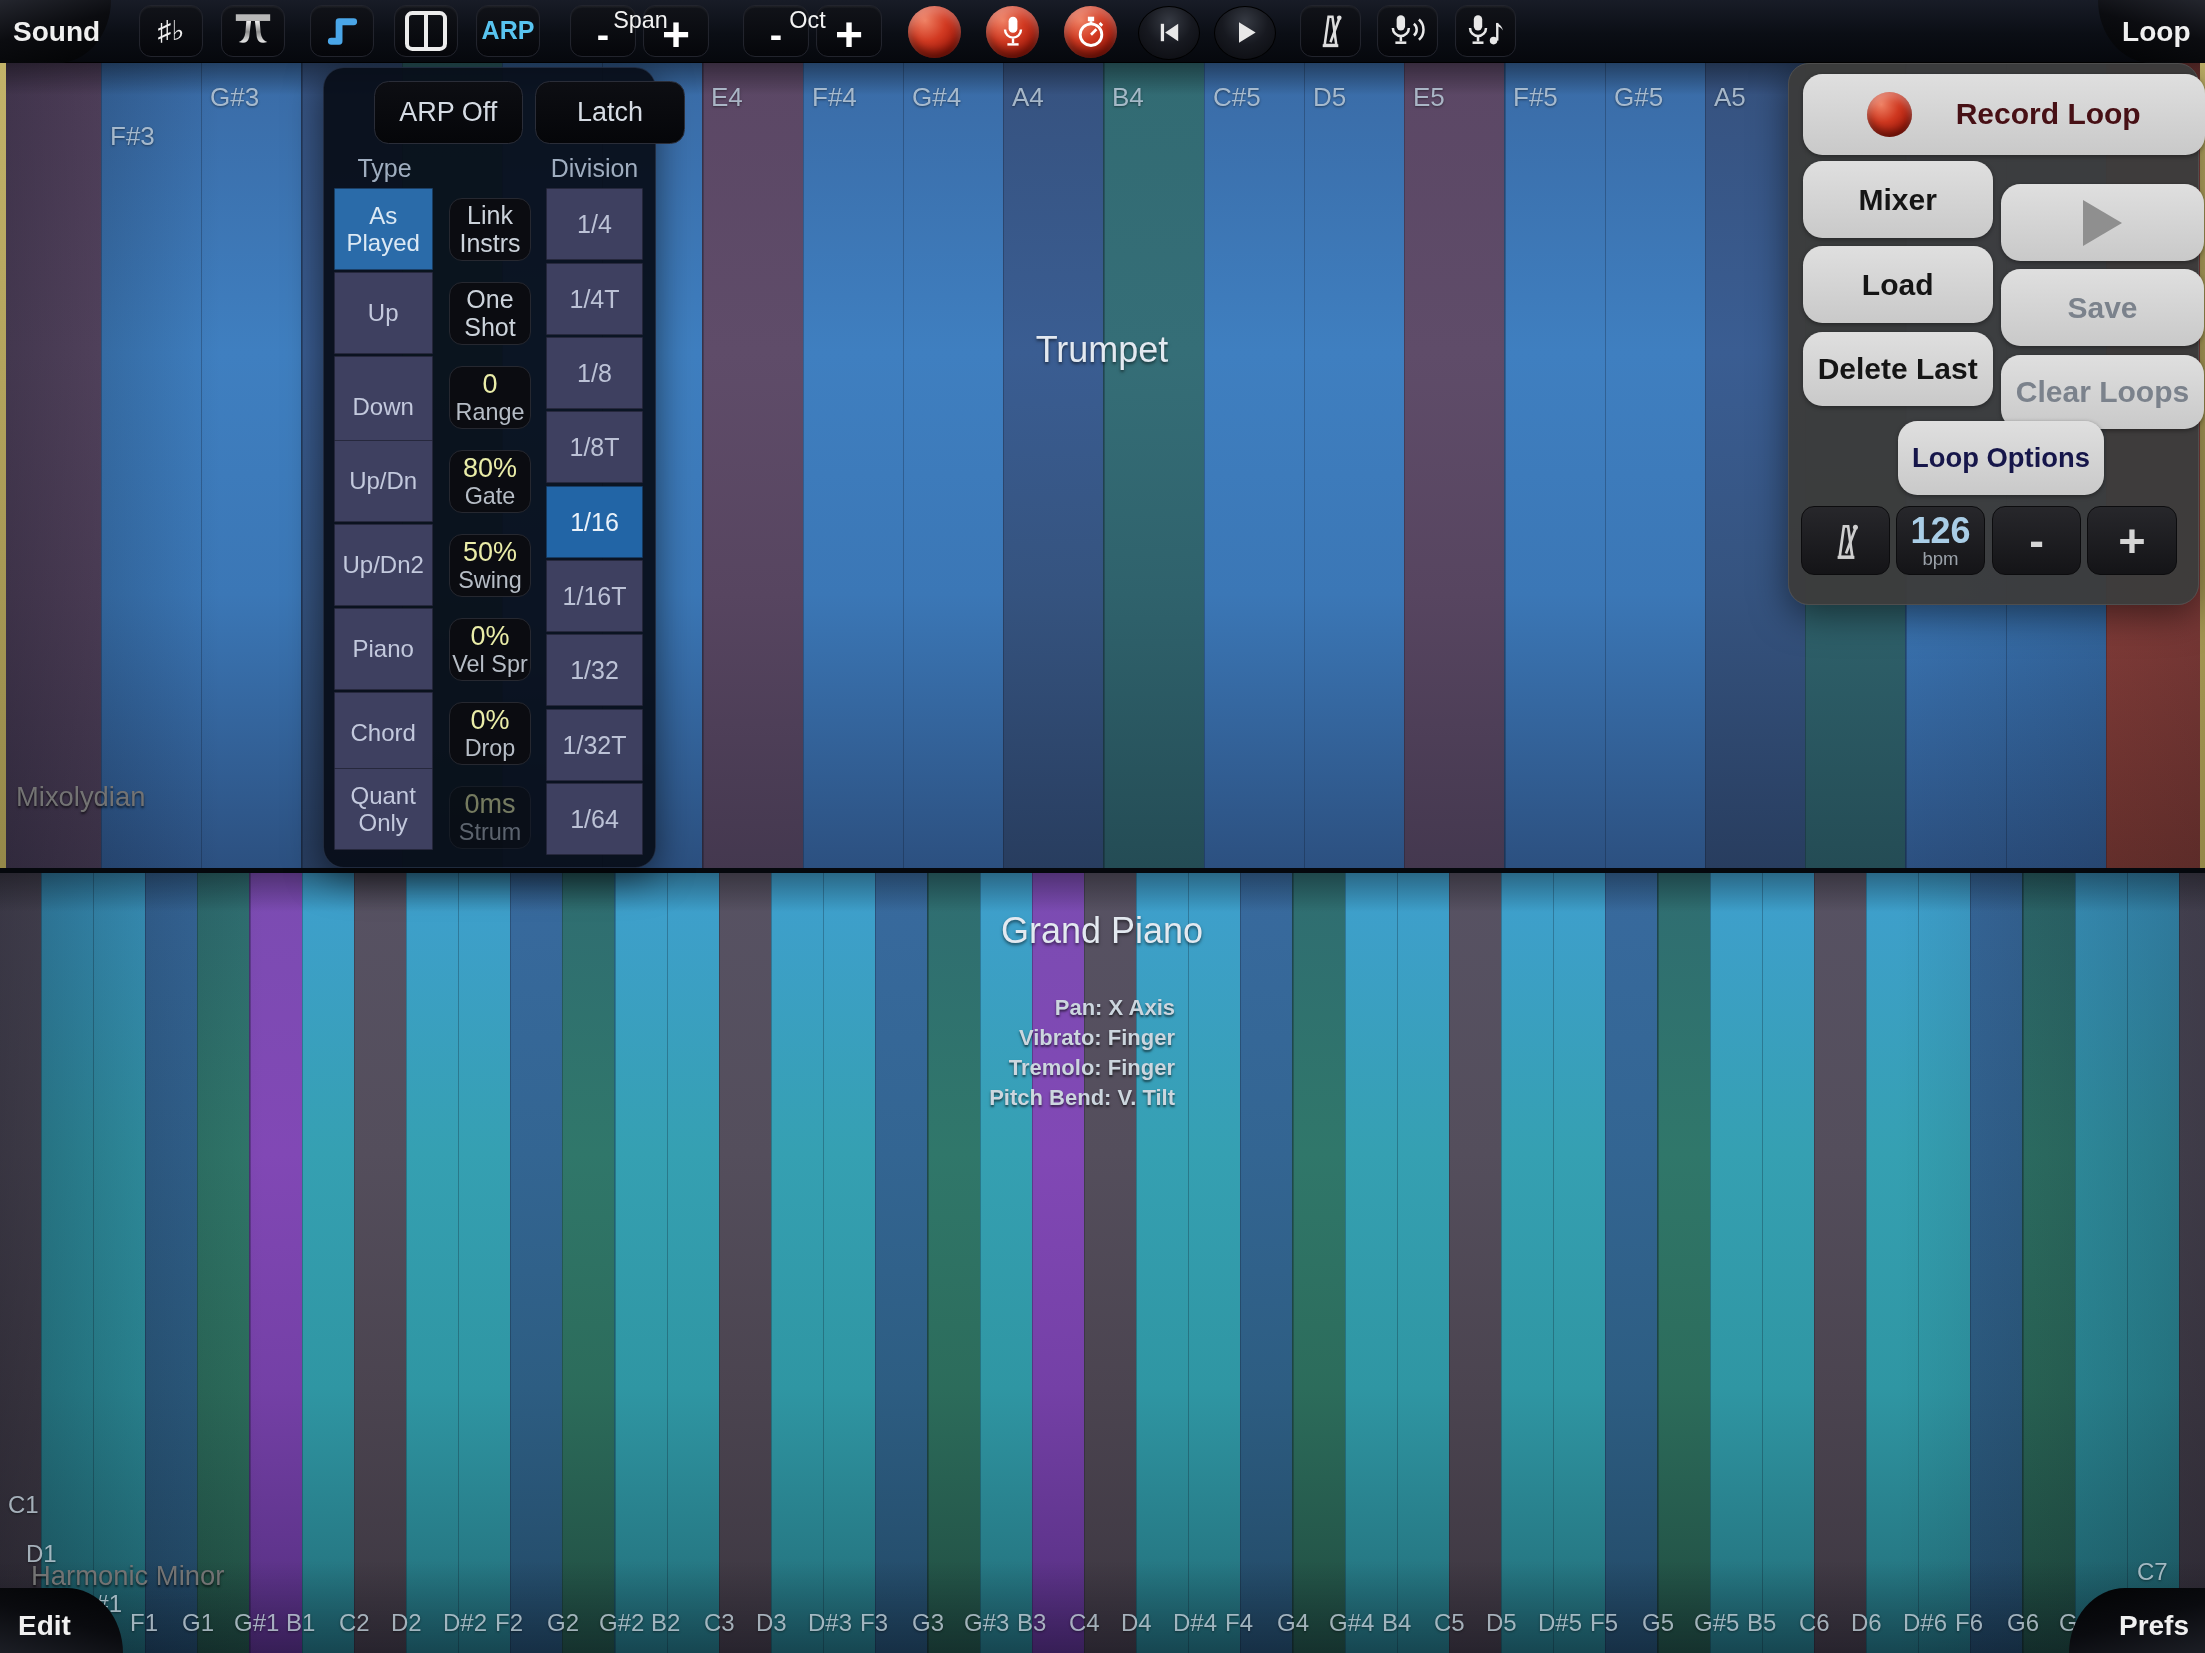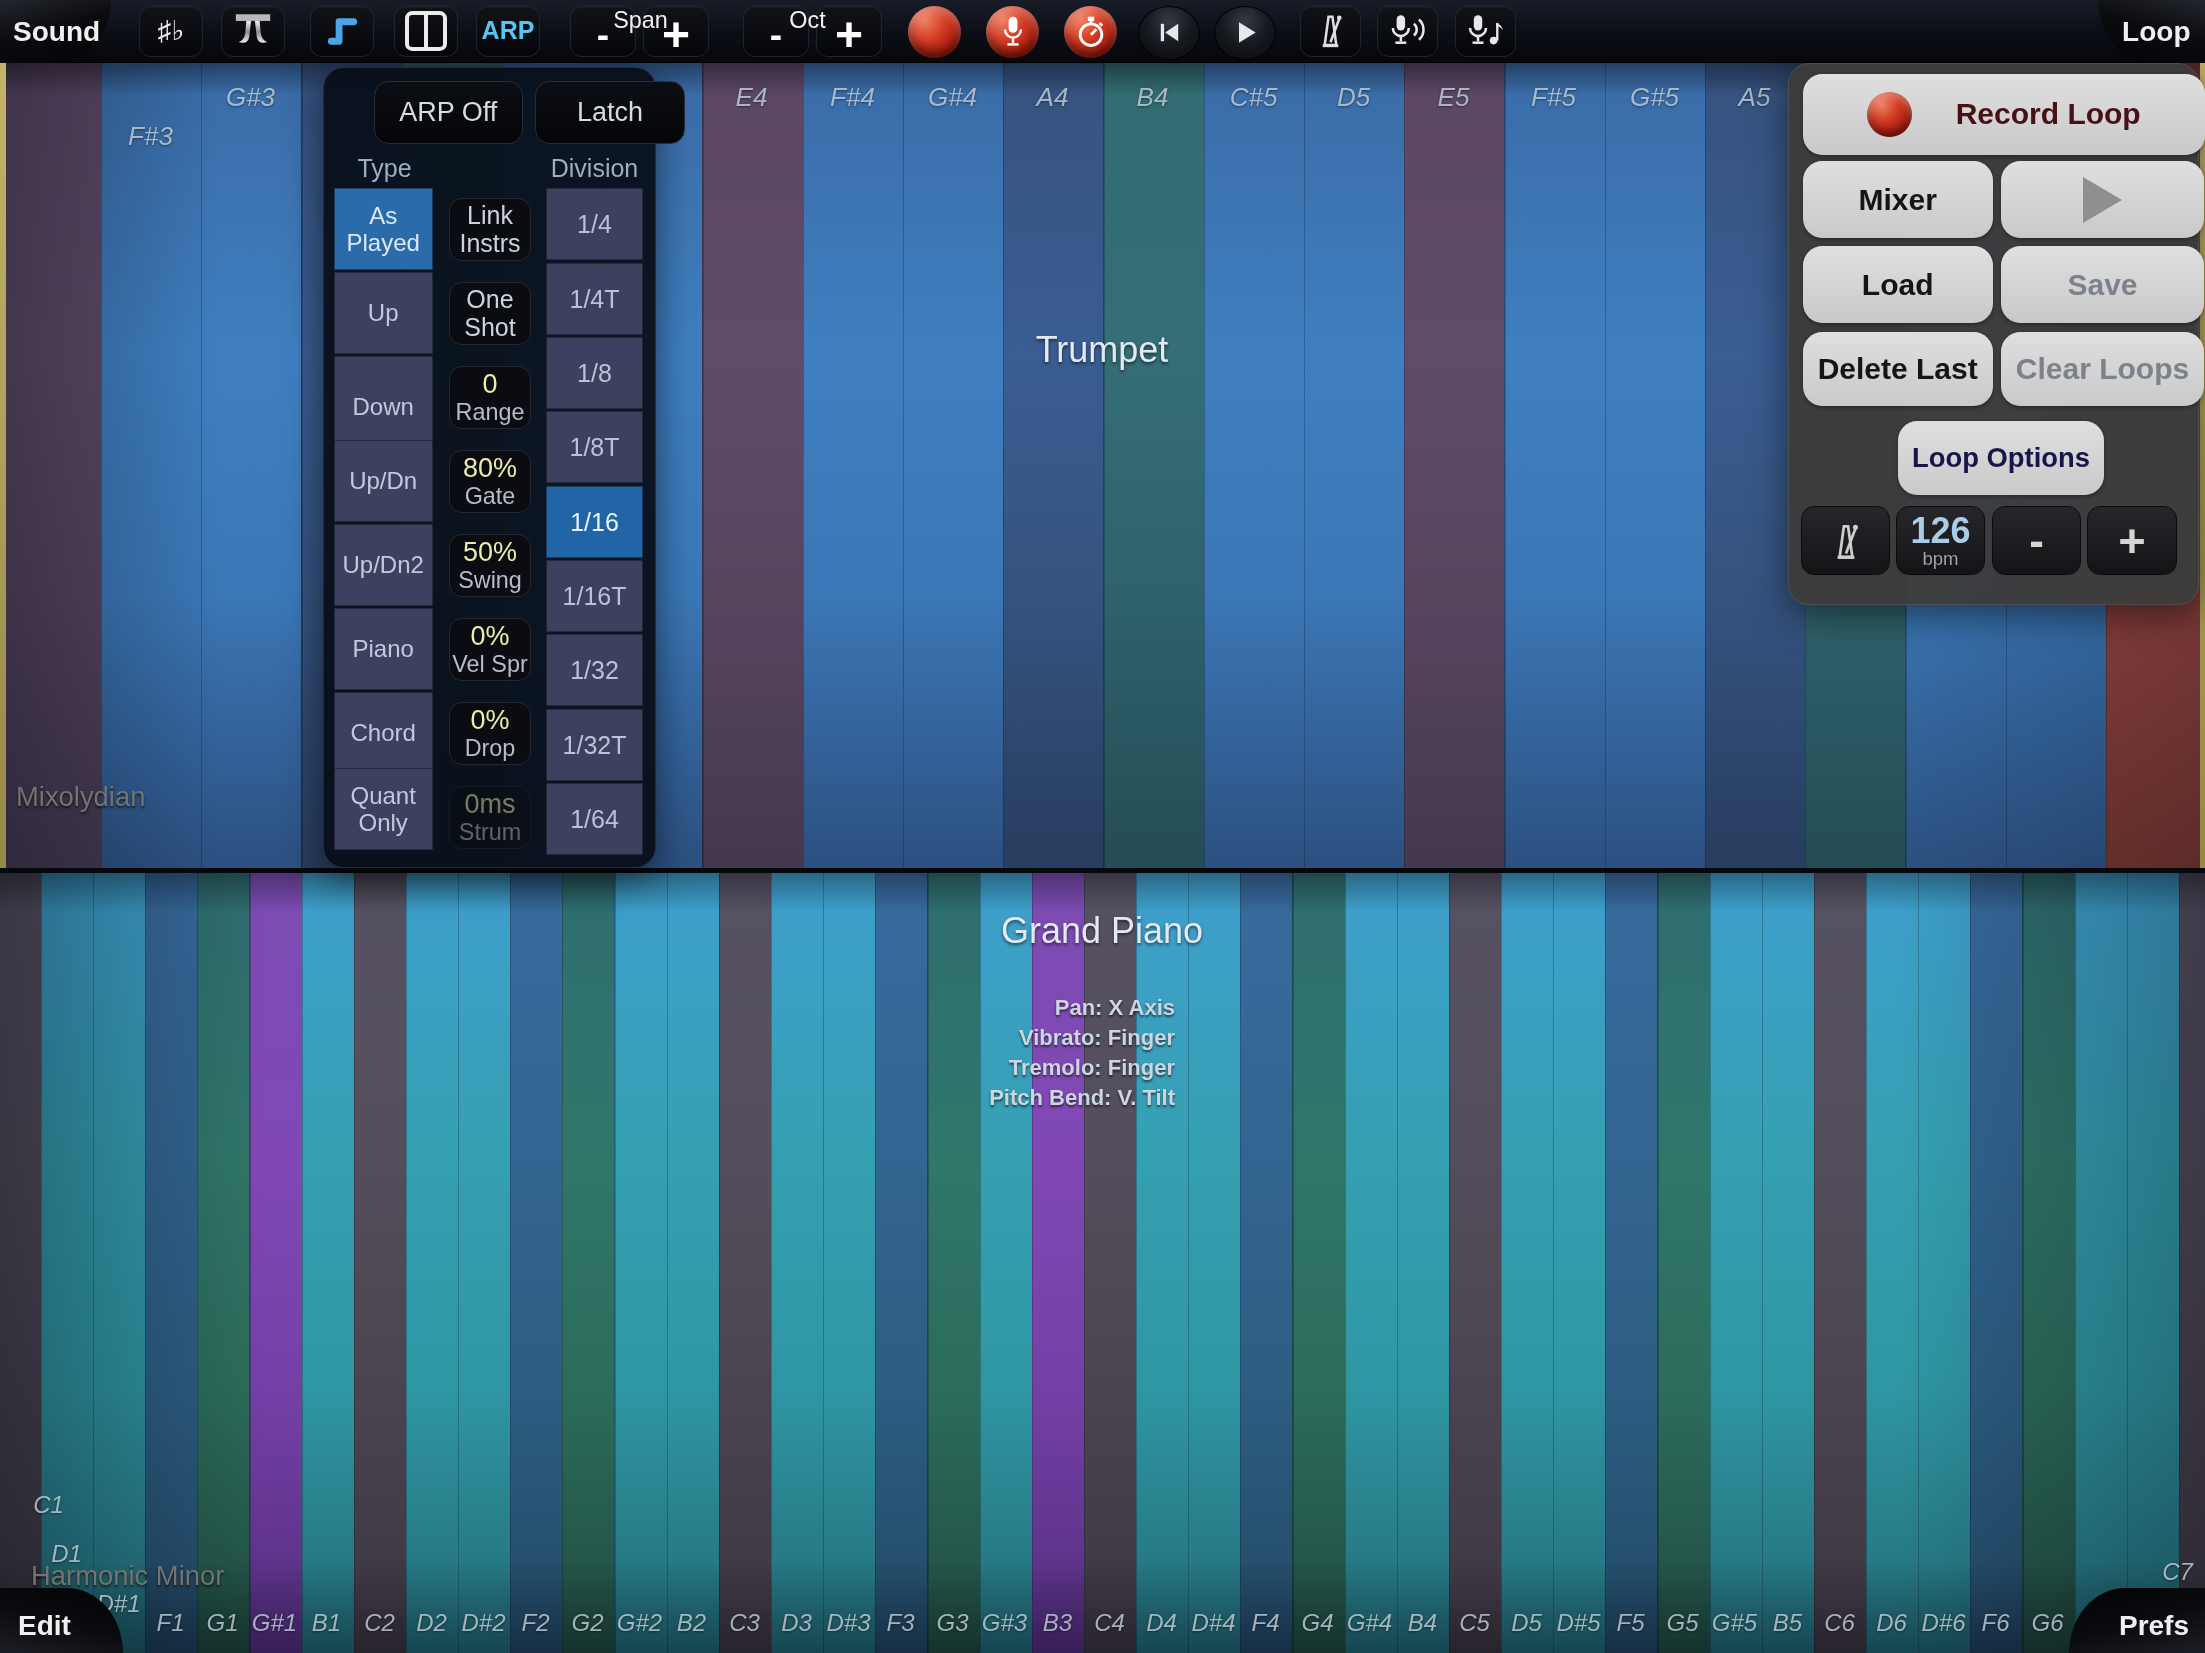--- a/index.html
+++ b/index.html
@@ -14,22 +14,22 @@
   .kb-overlay{position:absolute;inset:0;pointer-events:none;}
   #top-keys .kb-overlay{background:
      linear-gradient(180deg,rgba(0,0,0,.4),rgba(0,0,0,0) 4%),
      linear-gradient(90deg,rgba(5,9,20,.32) 0,rgba(5,9,20,0) 10%,rgba(5,9,20,0) 86%,rgba(5,9,20,.20) 100%);}
   #bottom-keys .kb-overlay{background:
      linear-gradient(180deg,rgba(0,0,0,.35),rgba(0,0,0,0) 5%),
      linear-gradient(180deg,rgba(0,0,0,0) 88%,rgba(0,0,10,.35) 100%),
      linear-gradient(90deg,rgba(4,7,16,.35) 0,rgba(4,7,16,0) 12%,rgba(4,7,16,0) 86%,rgba(4,7,16,.28) 100%);}
   .edge-strip{position:absolute;top:0;height:100%;width:5.7px;z-index:2;
      background:linear-gradient(180deg,#c2b369,#b2a35c 40%,#948849);}
-  .note-label{position:absolute;width:81px;text-align:center;z-index:4;
-     font-size:26px;color:rgba(188,204,220,.85);text-shadow:0 0.8px 2.4px rgba(0,0,0,.45);pointer-events:none;font-style:italic;}
+  .note-label{position:absolute;width:81px;text-align:left;z-index:4;
+     font-size:26px;color:rgba(188,204,220,.85);text-shadow:0 0.8px 2.4px rgba(0,0,0,.45);pointer-events:none;}
   #bottom-keys .note-label{font-size:24px;color:rgba(198,212,222,.8);}
   .scale-label{position:absolute;z-index:4;font-size:27.4px;color:#737373;
      text-shadow:0 1.6px 2.4px rgba(0,0,0,.65);pointer-events:none;text-align:center;}
   .instr-label{position:absolute;z-index:4;width:484px;text-align:center;font-size:36px;color:#e3e9f0;
      text-shadow:0 2.4px 3.2px rgba(0,0,0,.55);pointer-events:none;}
   #gp-controls{position:absolute;z-index:4;left:852px;top:993px;width:323px;text-align:right;
      font-size:22px;font-weight:bold;line-height:30px;color:#ccd6de;
      text-shadow:0 1.6px 2.4px rgba(0,0,0,.6);pointer-events:none;}
   #divider{position:absolute;left:0;top:868px;width:2205px;height:4.8px;background:#05080d;z-index:5;}
   
@@ -94,21 +94,21 @@
      display:flex;align-items:center;justify-content:center;
      color:#bcc2d6;font-size:25px;box-shadow:inset 0 0 0 0.8px rgba(10,12,20,.6);}
   .div-btn.sel{background:#2265a6;color:#eaf2fa;}
   
   #loop-panel{position:absolute;left:1788px;top:63px;width:411px;height:542px;z-index:20;
      border-radius:21px;background:rgba(60,60,60,.97);border:0.8px solid #4e4e4e;box-sizing:border-box;
      box-shadow:0 9.7px 36px rgba(0,0,0,.5);}
   .lbtn{position:absolute;border-radius:19.4px;background:linear-gradient(180deg,#dfdfdf,#c9c9c9);
      display:flex;align-items:center;justify-content:center;
      color:#151515;font-size:30px;font-weight:bold;box-shadow:0 1.6px 4px rgba(0,0,0,.35);}
-  .lbtn.disabled{color:#7b828c;}
+  .lbtn.disabled{color:#7b828c;margin-top:23px;}
   #btn-record-loop{left:13.7px;top:9.7px;width:402px;height:81px;color:#471015;}
   .rec-dot{width:45px;height:45px;border-radius:50%;margin-right:44px;
      background:radial-gradient(circle at 32% 28%,#ef8063 0%,#cf3820 40%,#9a1408 80%,#6e0d02 100%);
      box-shadow:inset 0 5.7px 7.3px rgba(255,255,255,.3),inset 0 -5.7px 8px rgba(0,0,0,.4);}
   #btn-mixer{left:13.7px;top:97px;width:190px;height:77px;}
   #btn-loop-play{left:212px;top:97px;width:203px;height:77px;}
   .play-tri{width:0;height:0;border-left:39px solid #8f8f8f;border-top:23.4px solid transparent;border-bottom:23.4px solid transparent;}
   #btn-load{left:13.7px;top:182px;width:190px;height:77px;}
   #btn-save{left:212px;top:182px;width:203px;height:77px;}
   #btn-delete-last{left:13.7px;top:268px;width:190px;height:74px;}

